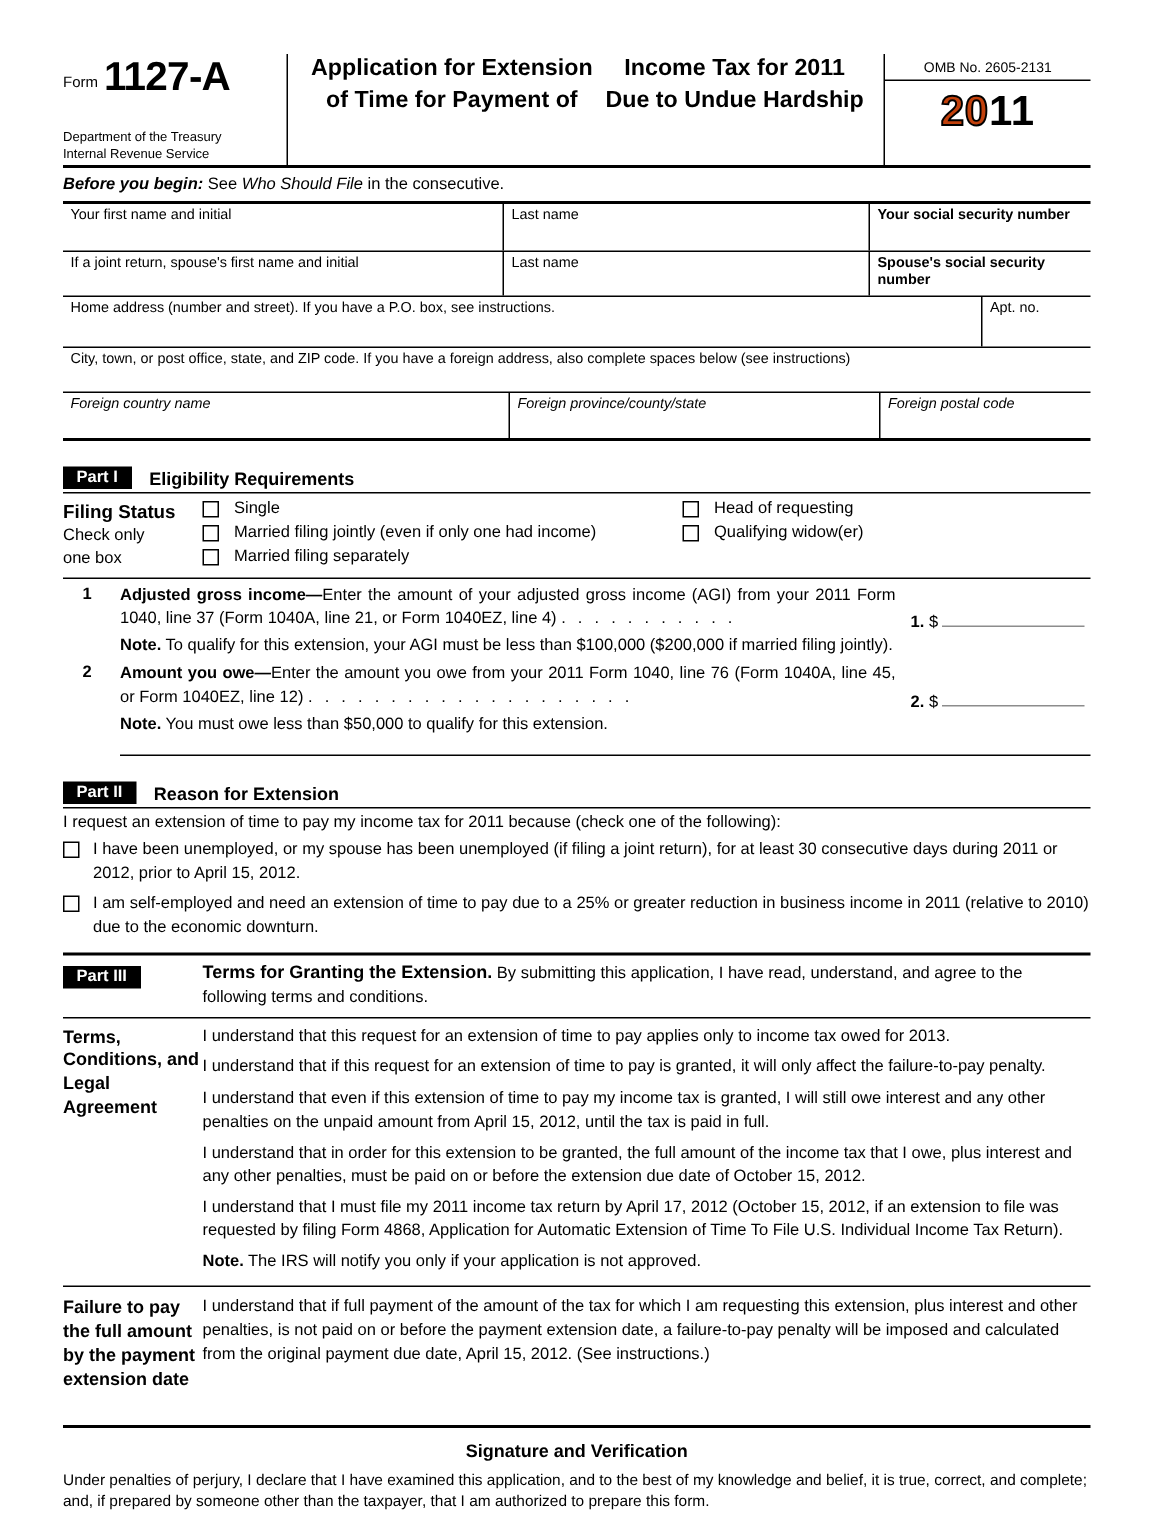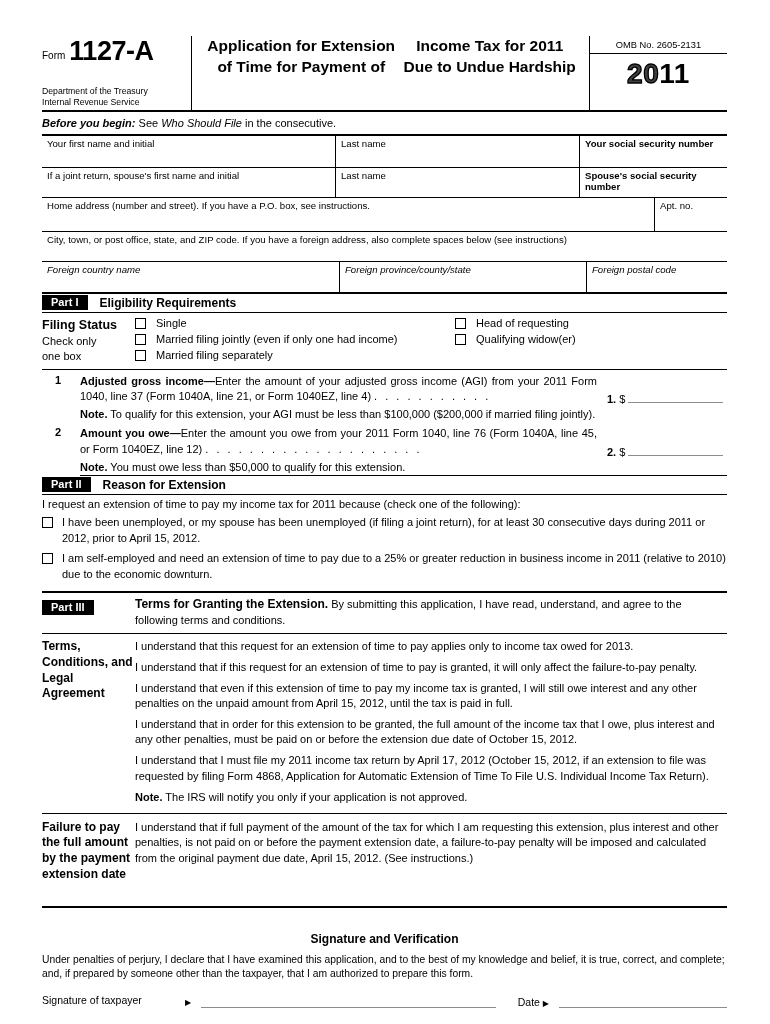--- a/index.html
+++ b/index.html
@@ -16,38 +16,38 @@
   .h-left { width: 150px; border-right: 1.5px solid #000; display:flex; flex-direction:column; padding: 2px 6px 3px 0; }
   .form-line { display:flex; align-items:flex-end; gap:4px; }
   .form-word { font-size:10px; padding-bottom:4px; }
   .form-num { font-size:27px; font-weight:bold; letter-spacing:-0.5px; line-height:1; }
   .dept { font-size:8.7px; line-height:1.2; margin-top:auto; }
   .h-center { flex:1; display:flex; flex-direction:row; justify-content:center; text-align:center; padding:0 10px; }
   .title { font-weight:bold; font-size:15.5px; line-height:1.35; }
   .h-right { width:138px; border-left:1.5px solid #000; display:flex; flex-direction:column; }
   .omb { font-size:9.3px; text-align:center; padding:4px 2px 3px; border-bottom:1.5px solid #000; white-space:nowrap; }
   .year { font-size:28px; font-weight:bold; text-align:center; padding-top:4px; letter-spacing:0.5px; }
-  .year-outline { color:#404040; -webkit-text-stroke:1.3px #000; }
+  .year-outline { color:#c2410c; -webkit-text-stroke:1.3px #000; }
   
   .before { font-size:11px; margin:5px 0 5px; }
   .bb-bold { font-weight:bold; font-style:italic; }
   .bb-italic { font-style:italic; }
   
   .nametable { border-top:2px solid #000; }
   .trow { display:flex; border-bottom:1px solid #000; }
   .trow.last { border-bottom:2px solid #000; }
   .tcell { padding:2px 5px; font-size:9.6px; border-right:1px solid #000; }
   .tcell:last-child { border-right:none; }
   .bold-label { font-weight:bold; }
   .r1 { height:32px; } .r2 { height:30px; } .r3 { height:34px; } .r4 { height:30px; } .r5 { height:32px;font-style:italic; }
   .w-name { width:294px; } .w-last { width:244px; } .w-ssn { flex:1; }
   .w-addr { flex:1; } .w-apt { width:72px; }
   .w-fc { width:298px; } .w-fp { width:247px; } .w-fz { flex:1; }
   
-  .part-bar { display:flex; align-items:center; gap:12px; padding:1px 0 2px; border-bottom:1px solid #000; }
+  .part-bar { display:flex; align-items:center; gap:12px; padding:17px 0 2px; border-bottom:1px solid #000; }
   .badge { background:#000; color:#fff; font-weight:bold; font-size:11px; padding:1px 9px 2px; white-space:nowrap; }
   .part-title { font-weight:bold; font-size:12px; }
   
   .filing { display:flex; font-size:11px; padding:4px 0 5px; border-bottom:1px solid #000; }
   .filing-label { width:93px; line-height:1.35; }
   .fs-bold { font-weight:bold; font-size:12.5px; }
   .filing-col1 { width:320px; display:flex; flex-direction:column; gap:4px; }
   .filing-col2 { flex:1; display:flex; flex-direction:column; gap:4px; }
   .cb-row { display:flex; align-items:center; gap:10px; }
   .checkbox { width:11px; height:11px; border:1.2px solid #000; flex:none; background:#fff; }
@@ -55,39 +55,39 @@
   .amount-line { display:flex; margin-top:4px; }
   .ln-num { width:38px; padding-left:13px; font-weight:bold; font-size:11px; flex:none; }
   .ln-text { width:517px; font-size:11px; line-height:1.42; text-align:justify; }
   .ln-bold { font-weight:bold; }
   .dots { word-spacing:5px; }
   .ln-amt { flex:1; align-self:flex-end; font-size:11px; white-space:nowrap; padding-left:10px; }
   .amt-label { font-weight:bold; }
   .amt-rule { display:inline-block; width:95px; border-bottom:1.5px solid #8c8c8c; height:12px; margin-left:3px; }
   .note { margin-left:38px; font-size:11px; line-height:1.42; margin-top:2px; }
   .note-b { font-weight:bold; }
-  .sect-end { border-bottom:1.5px solid #000; padding-bottom:0; }
+  .sect-end { border-bottom:1.5px solid #000; padding-bottom:12px; }
   
   .p2-intro { font-size:11px; margin:3px 0 2px; }
   .reason { display:flex; gap:9px; margin:5px 0 2px; font-size:11px; line-height:1.42; }
   .reason .checkbox { margin-top:2px; }
   .p2-wrap { border-bottom:2px solid #000; padding-bottom:6px; }
   
   .p3-header { display:flex; border-bottom:1.5px solid #000; padding:3px 0 4px; }
   .p3-badge-col { width:93px; flex:none; padding-top:1px; }
   .p3-title { flex:1; font-size:11px; line-height:1.45; }
   .p3-title-bold { font-weight:bold; font-size:12px; }
   .terms { display:flex; padding:5px 0 2px; border-bottom:1.5px solid #000; }
   .terms-label { width:93px; flex:none; font-weight:bold; font-size:12px; line-height:1.32; }
   .terms-body { flex:1; }
   .term-p { font-size:11px; line-height:1.4; margin-bottom:5.5px; }
   .failure { display:flex; padding:6px 0 8px; border-bottom:2px solid #000; min-height:94px; }
   .failure-text { flex:1; font-size:11px; line-height:1.45; }
   
-  .sig-title { text-align:center; font-weight:bold; font-size:12px; margin:24px 0 7px; }
+  .sig-title { text-align:center; font-weight:bold; font-size:12px; margin:8px 0 7px; }
   .perjury { font-size:10.3px; line-height:1.4; margin-bottom:12px; }
   .sig-row { display:flex; align-items:flex-end; font-size:10.5px; margin-bottom:14px; }
   .sig-label { width:143px; flex:none; line-height:1.4; }
   .sig-arrow { width:16px; flex:none; font-size:8px; padding-bottom:1px; }
   .sig-line { flex:1; border-bottom:1.5px solid #8c8c8c; height:4px; }
   .date-label { white-space:nowrap; margin:0 6px 0 22px; }
   .date-arrow { font-size:8px; margin-right:4px; }
   .date-line { width:168px; flex:none; border-bottom:1.5px solid #8c8c8c; height:4px; }
 </style>
 </head>

